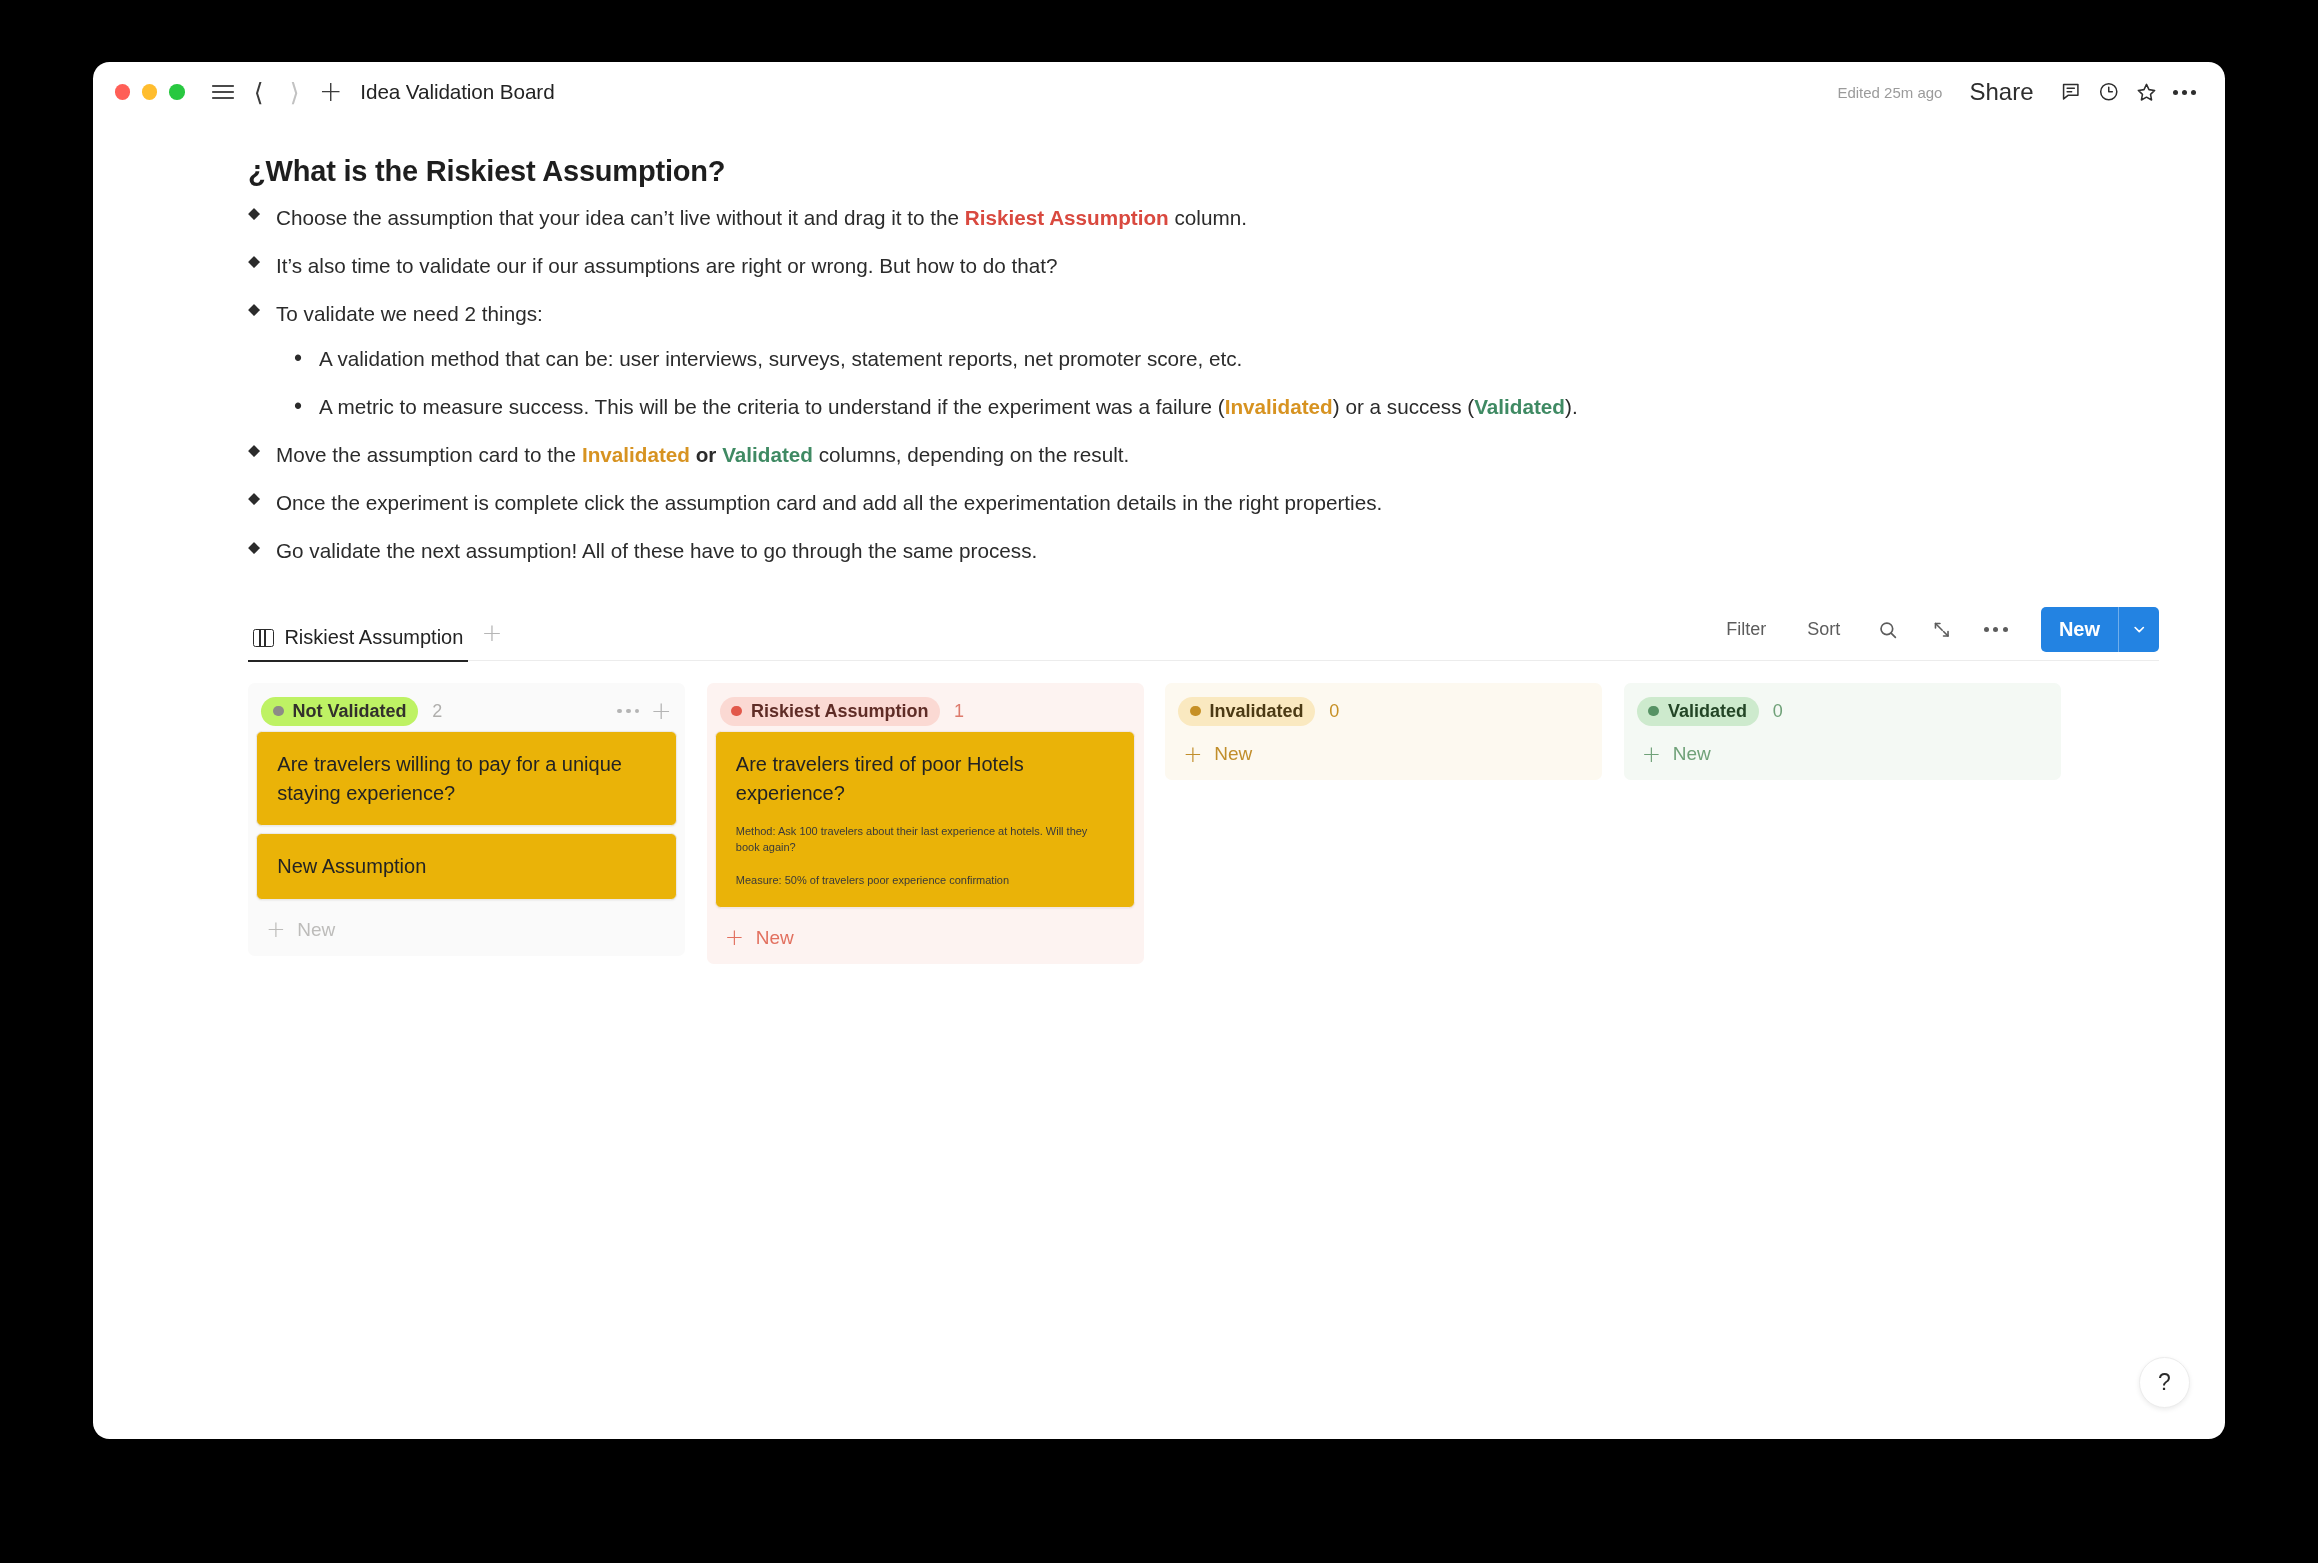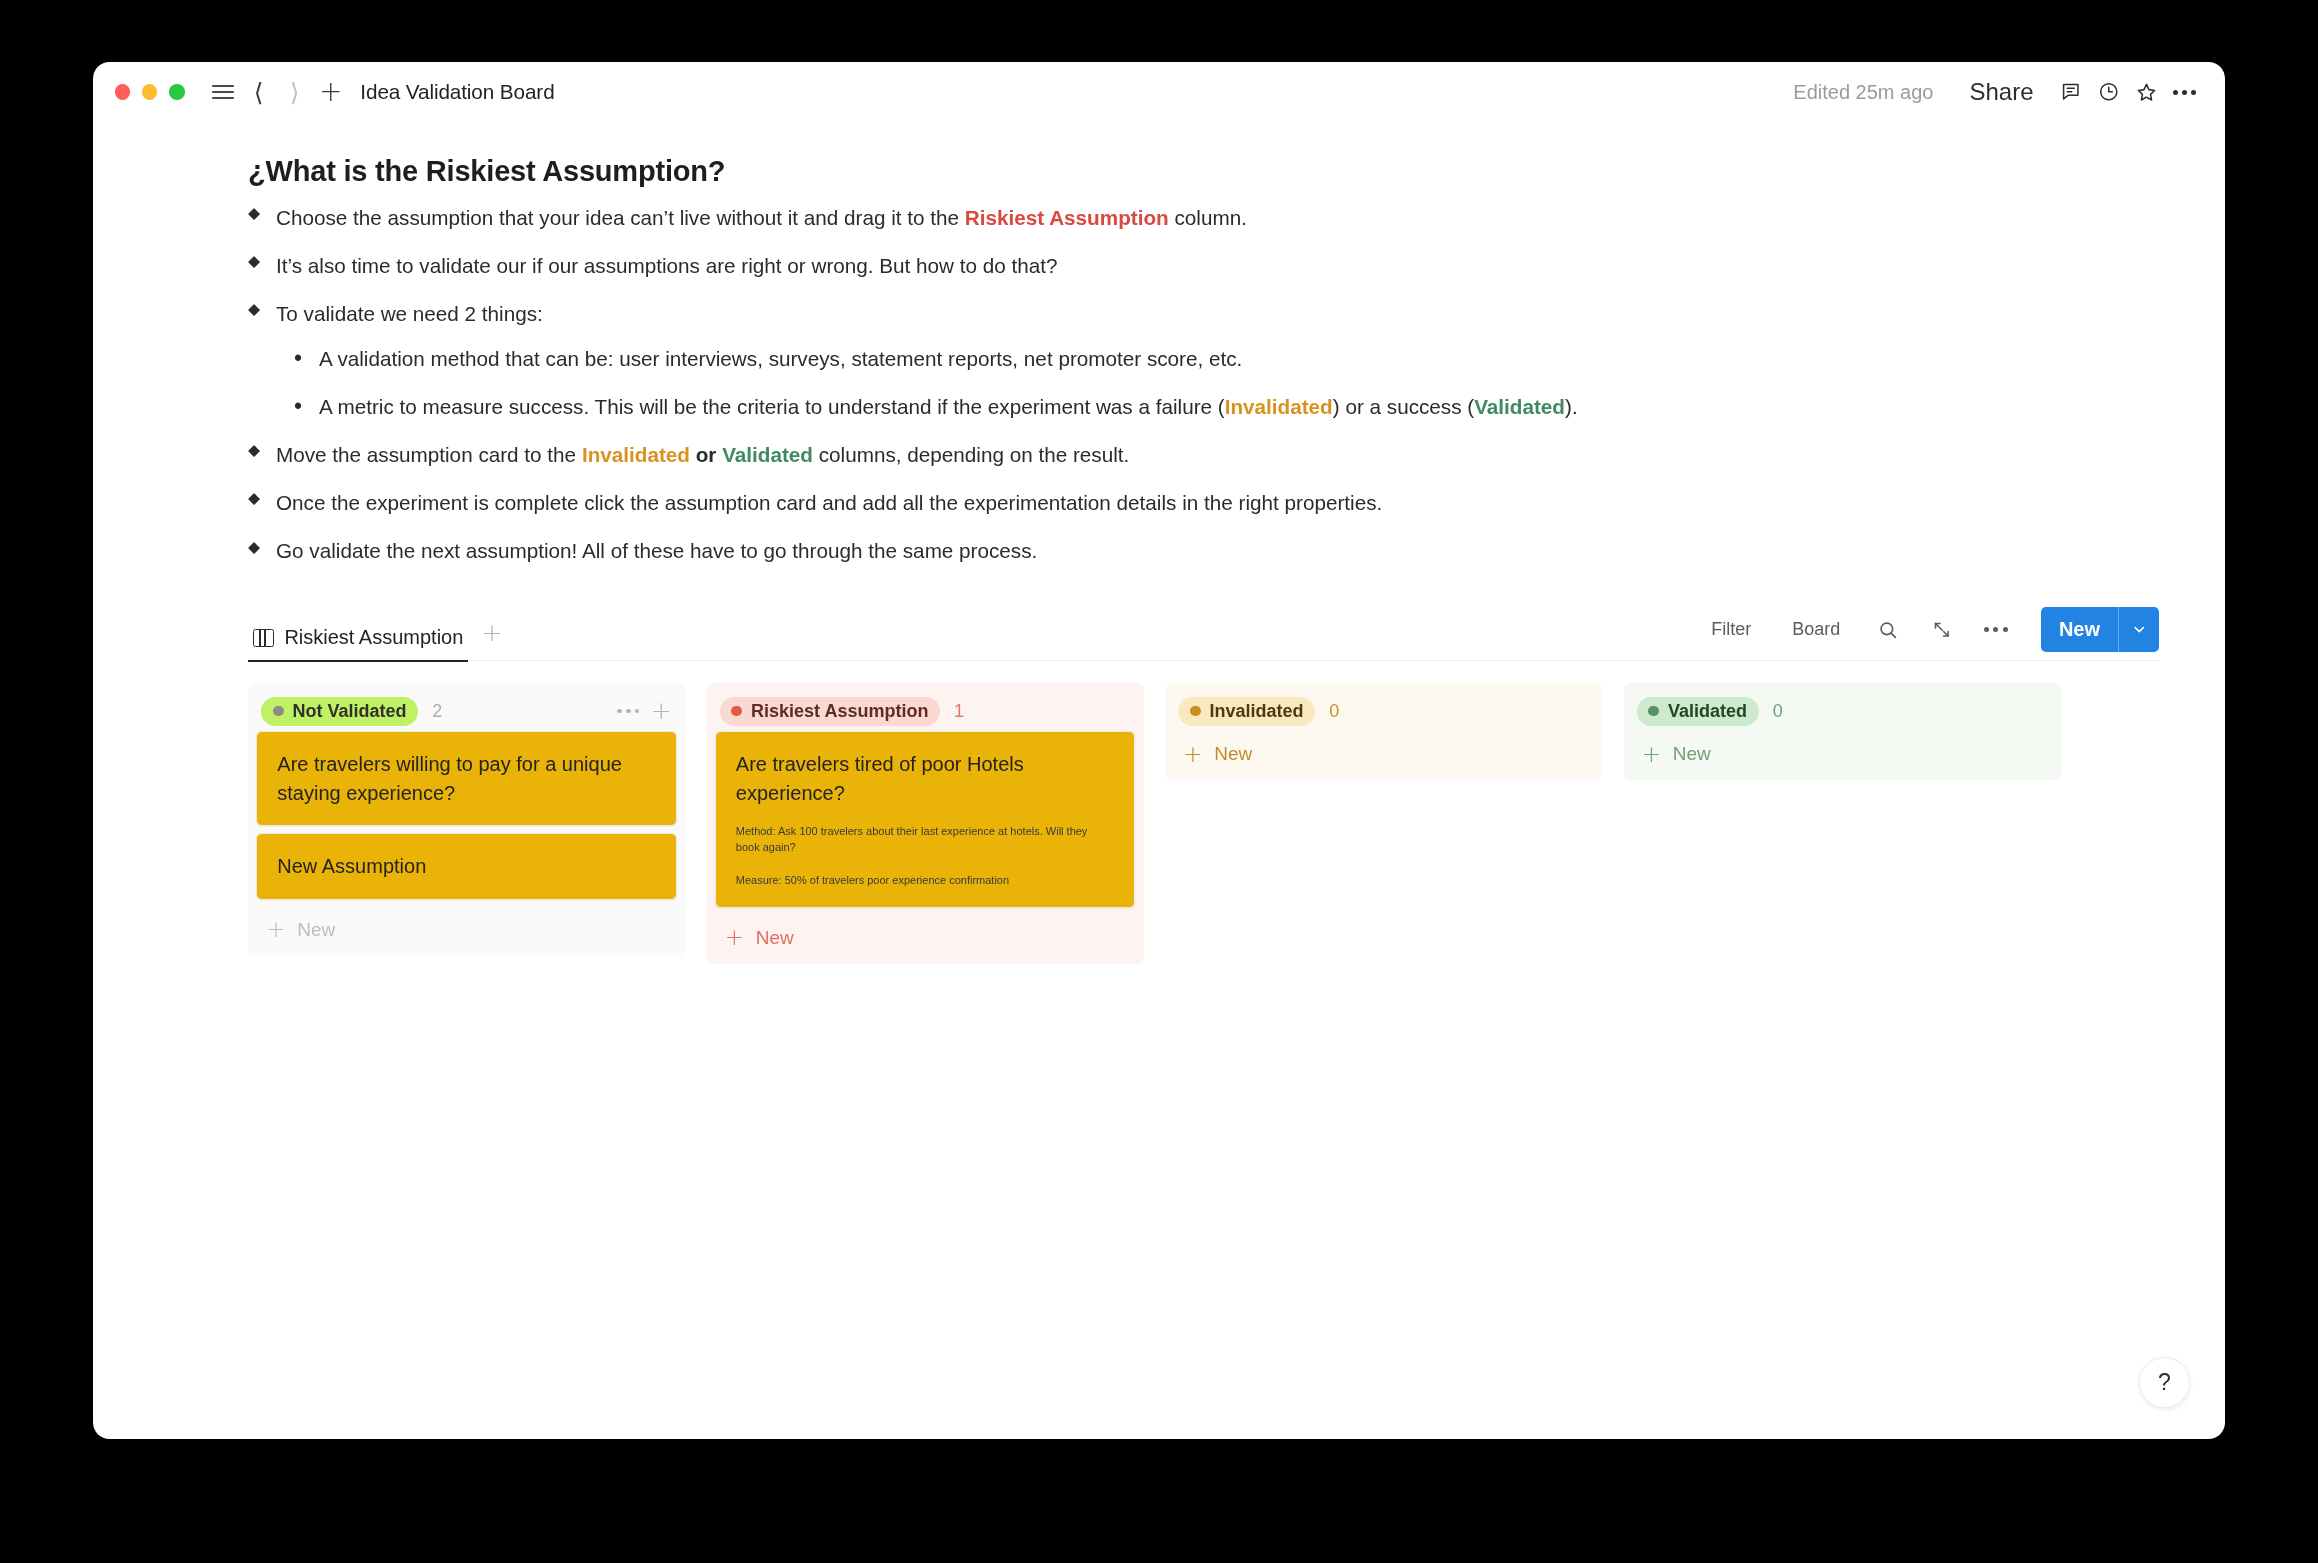--- a/index.html
+++ b/index.html
@@ -95,23 +95,23 @@
   }
 
   .tb-right {
     margin-left: auto;
     display: flex;
     align-items: center;
     gap: 0;
     padding-right: 21.5px;
   }
   .edited {
-    font-size: 20px;
+    font-size: 15px;
     color: #9b9b9b;
-    margin-right: 36px;
+    margin-right: 27px;
   }
   .share {
     font-size: 24px;
     color: #2e2e2e;
     margin-right: 18px;
   }
   .ic {
     width: 38px;
     height: 38px;
     display: flex;
@@ -458,21 +458,21 @@
 
       <div class="board-toolbar">
         <div class="tab">
           <span class="tab-icon"></span>
           <span>Riskiest Assumption</span>
         </div>
         <span class="tab-add">+</span>
 
         <div class="toolbar-right">
           <span class="tr-text">Filter</span>
-          <span class="tr-text">Board</span>
+          <span class="tr-text">Sort</span>
           <span class="tr-ic">
             <svg width="21.5" height="21.5" viewBox="0 0 24 24" fill="none" stroke="#5c5c5c" stroke-width="1.9" stroke-linecap="round">
               <circle cx="11" cy="11" r="6.5"></circle>
                 <path d="M16 16l4.5 4.5"></path>
             </svg>
           </span>
           <span class="tr-ic">
             <svg width="21.5" height="21.5" viewBox="0 0 24 24" fill="none" stroke="#5c5c5c" stroke-width="1.8" stroke-linecap="round" stroke-linejoin="round">
               <path d="M10 5H5v5"></path>
                 <path d="M5 5l7.5 7.5"></path>

